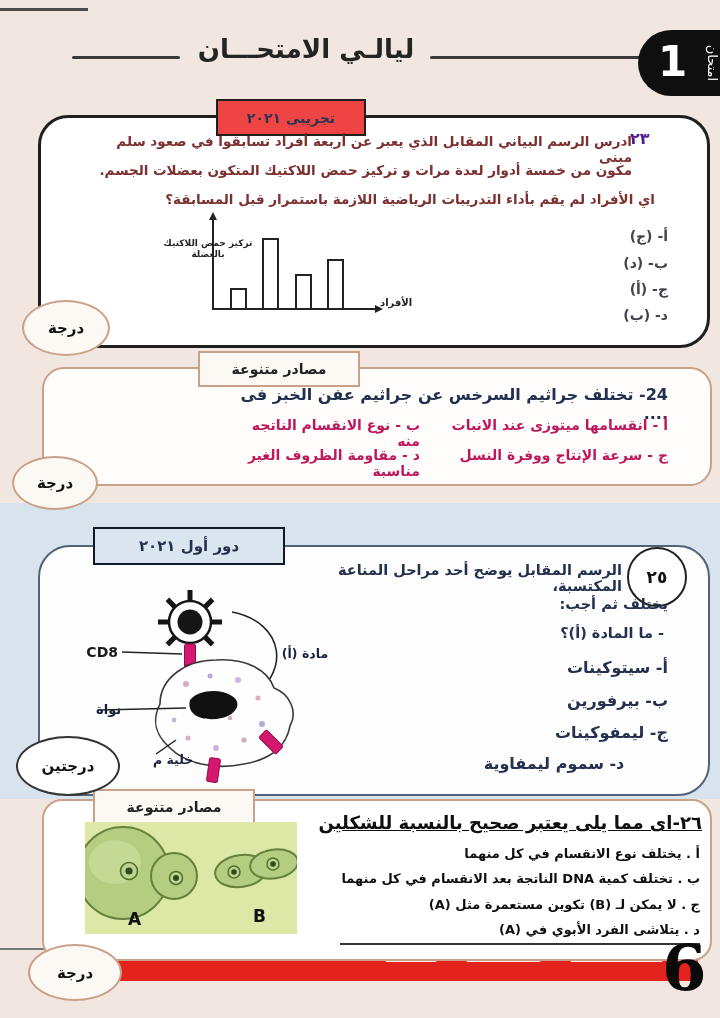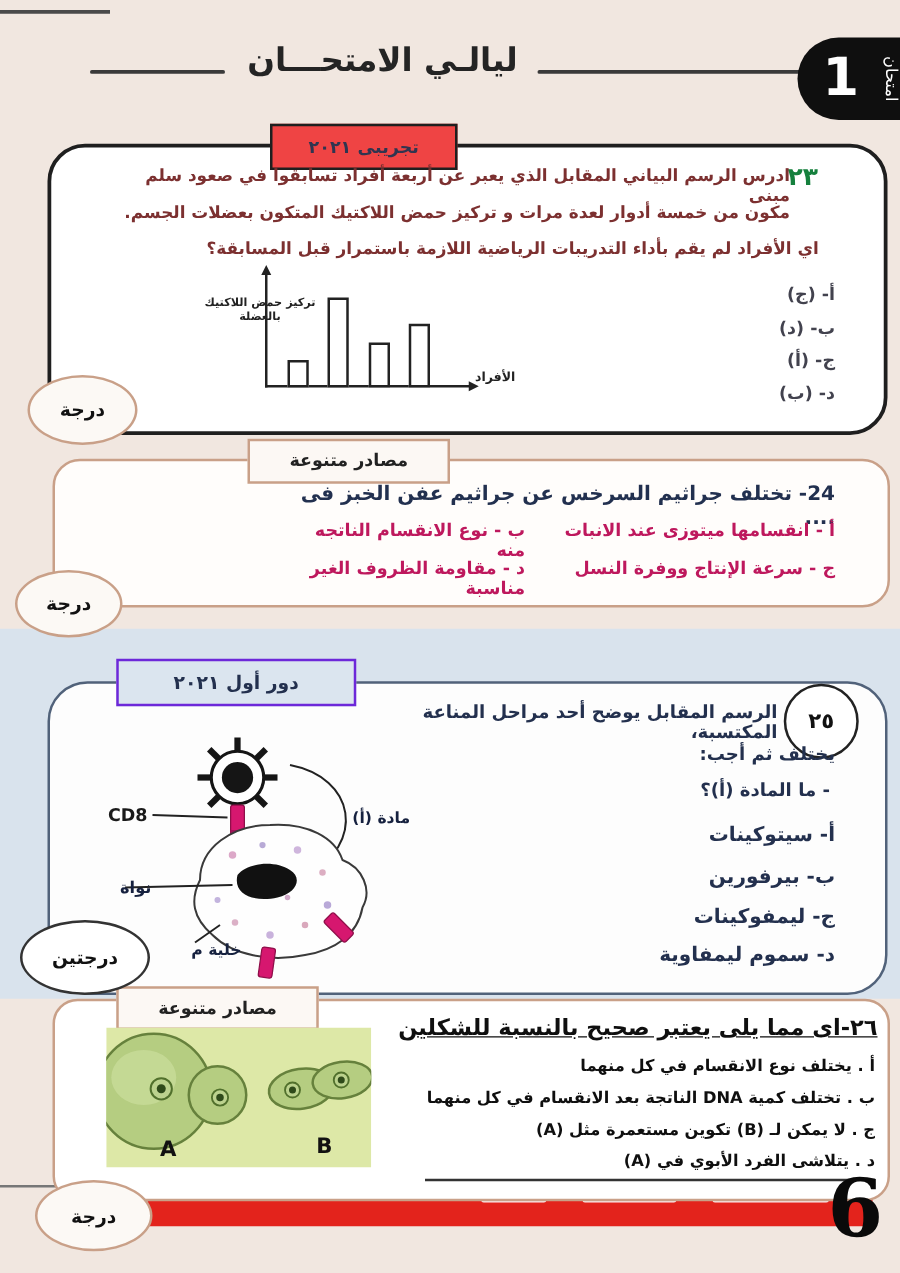--- a/index.html
+++ b/index.html
@@ -23,21 +23,21 @@
   .qbox{background:#fff;z-index:2;}
   .src-label{z-index:3;display:flex;align-items:center;justify-content:center;
              font-weight:bold;font-size:14px;}
   .oval{z-index:4;border-radius:50%;background:#fcf9f5;display:flex;align-items:center;
         justify-content:center;font-weight:bold;font-size:15px;color:#111;}
   .connector{background:#777;z-index:1;}
   
   .q23-box{left:38px;top:115px;width:666px;height:227px;border:3px solid #1f1f1f;border-radius:30px;}
   .q23-label{left:216px;top:99px;width:146px;height:33px;border:2.5px solid #1f1f1f;
              background:#ef4444;color:#2f3550;}
-  .q23-num{left:630px;top:129px;font-size:20px;font-weight:bold;color:#15803d;z-index:3;}
+  .q23-num{left:630px;top:129px;font-size:16px;font-weight:bold;color:#4c1d95;z-index:3;}
   .q23-line{text-align:right;font-size:13.5px;font-weight:bold;color:#7c3030;z-index:3;}
   .q23-opt{text-align:right;font-size:14px;font-weight:bold;color:#42424e;z-index:3;}
   
   .chart{left:162px;top:200px;width:250px;height:138px;z-index:3;}
   .chart-ylabel{left:0;top:2px;width:92px;text-align:center;font-size:9px;font-weight:bold;
                 color:#222;line-height:11px;margin-top:36px;}
   .vaxis{left:50px;top:20px;width:2px;height:90px;background:#222;}
   .haxis{left:50px;top:108px;width:165px;height:2px;background:#222;}
   .arrow-up{left:47px;top:12px;width:0;height:0;border-left:4px solid transparent;
             border-right:4px solid transparent;border-bottom:8px solid #222;}
@@ -45,21 +45,21 @@
                border-bottom:4px solid transparent;border-left:8px solid #222;}
   .bar{position:absolute;bottom:28px;width:17px;background:#fff;border:2px solid #222;box-sizing:border-box;}
   .chart-xlabel{left:218px;top:97px;font-size:10px;font-weight:bold;color:#222;}
   
   .q24-box{left:42px;top:367px;width:666px;height:115px;border:2px solid #c9a088;border-radius:22px;background:#fffdfb;}
   .q24-label{left:198px;top:351px;width:158px;height:32px;border:2px solid #c9a088;background:#fcf8f4;color:#222;}
   .q24-title{text-align:right;font-size:16px;font-weight:bold;color:#22304f;z-index:3;}
   .q24-opt{text-align:right;font-size:14px;font-weight:bold;color:#be185d;z-index:3;}
   
   .q25-box{left:38px;top:545px;width:668px;height:247px;border:2.5px solid #51627a;border-radius:32px;background:#fdfdfd;}
-  .q25-label{left:93px;top:527px;width:188px;height:34px;border:2px solid #6d28d9;background:#dbe5ef;color:#23304e;font-size:15px;}
+  .q25-label{left:93px;top:527px;width:188px;height:34px;border:2px solid #0f172a;background:#dbe5ef;color:#23304e;font-size:15px;}
   .q25-circle{left:627px;top:547px;width:56px;height:56px;border:2.5px solid #222;border-radius:50%;
               background:#fff;z-index:3;display:flex;align-items:center;justify-content:center;
               font-size:17px;font-weight:bold;color:#111;}
   .q25-line{text-align:right;font-size:14.5px;font-weight:bold;color:#23304e;z-index:3;}
   .q25-opt{text-align:right;font-size:16px;font-weight:bold;color:#23304e;z-index:3;}
   .q25-svg{left:48px;top:572px;z-index:3;}
   
   .q26-box{left:42px;top:799px;width:666px;height:158px;border:2px solid #c9a088;border-radius:20px;}
   .q26-label{left:93px;top:789px;width:158px;height:31px;border:2px solid #c9a088;background:#fcf8f4;color:#222;}
   .q26-title{left:290px;top:812px;width:412px;text-align:right;font-size:18px;font-weight:bold;
@@ -133,21 +133,21 @@
 
   <div class="abs qbox q25-box"></div>
   <div class="abs src-label q25-label">دور أول ٢٠٢١</div>
   <div class="abs q25-circle">٢٥</div>
   <div class="abs q25-line rtl" style="left:330px;top:562px;width:292px;">الرسم المقابل يوضح أحد مراحل المناعة المكتسبة،</div>
   <div class="abs q25-line rtl" style="left:460px;top:596px;width:208px;">يختلف ثم أجب:</div>
   <div class="abs q25-line rtl" style="left:460px;top:625px;width:204px;">- ما المادة (أ)؟</div>
   <div class="abs q25-opt rtl" style="left:440px;top:658px;width:228px;">أ- سيتوكينات</div>
   <div class="abs q25-opt rtl" style="left:440px;top:691px;width:228px;">ب- بيرفورين</div>
   <div class="abs q25-opt rtl" style="left:440px;top:723px;width:228px;">ج- ليمفوكينات</div>
-  <div class="abs q25-opt rtl" style="left:440px;top:754px;width:228px;">د- سموم ليمفاوية</div>
+  <div class="abs q25-opt rtl" style="left:440px;top:754px;width:228px;text-align:center;">د- سموم ليمفاوية</div>
 
   <svg class="abs q25-svg" width="300" height="218" viewBox="0 0 300 218">
 
     <g fill="#151515">
       <rect x="139.5" y="18" width="5" height="12" transform="rotate(0 142 50)"></rect>
       <rect x="139.5" y="18" width="5" height="12" transform="rotate(45 142 50)"></rect>
       <rect x="139.5" y="18" width="5" height="12" transform="rotate(90 142 50)"></rect>
       <rect x="139.5" y="18" width="5" height="12" transform="rotate(135 142 50)"></rect>
       <rect x="139.5" y="18" width="5" height="12" transform="rotate(225 142 50)"></rect>
       <rect x="139.5" y="18" width="5" height="12" transform="rotate(270 142 50)"></rect>

